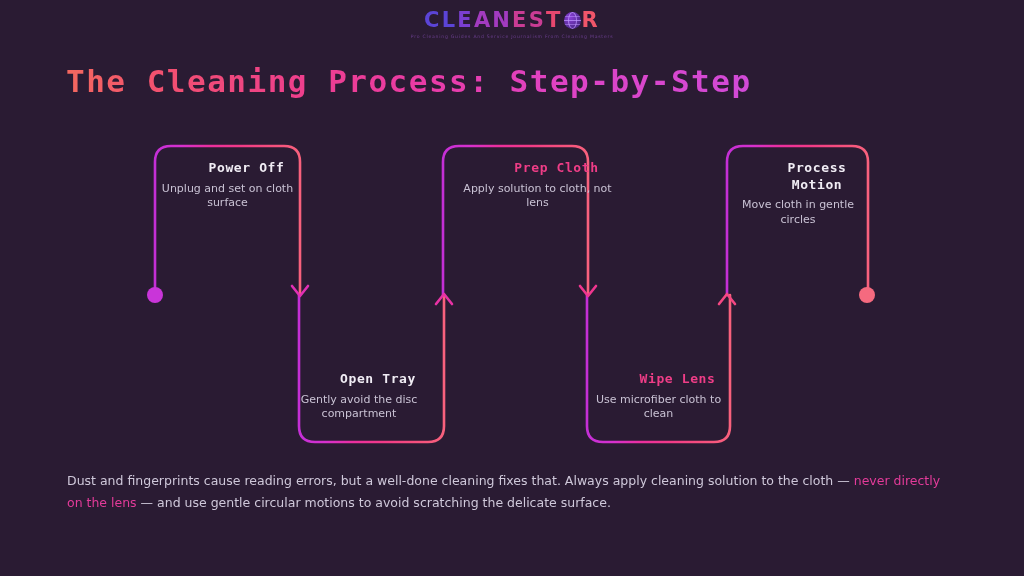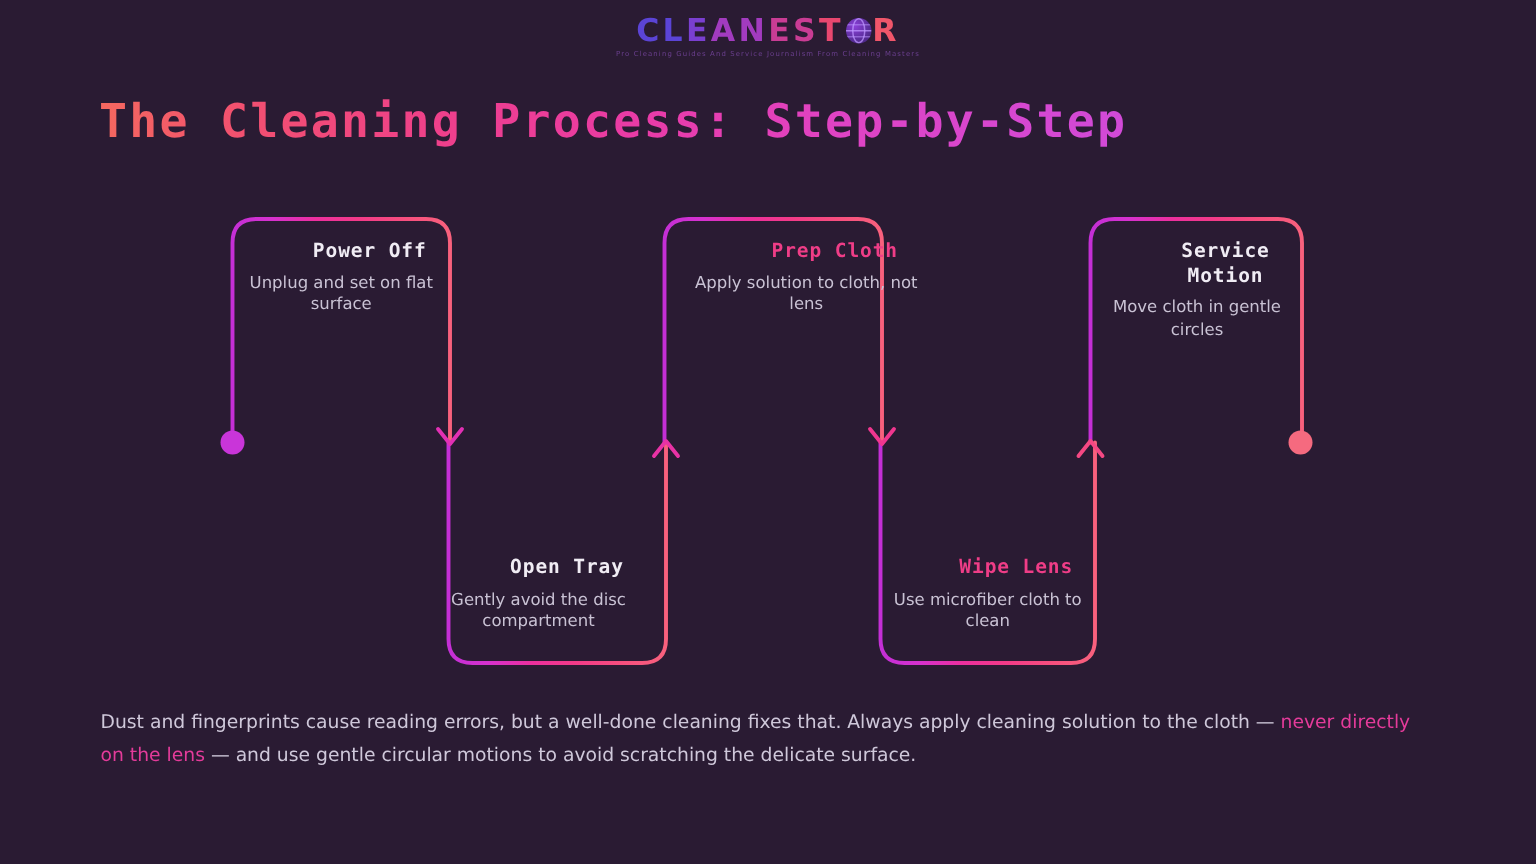--- a/index.html
+++ b/index.html
@@ -181,38 +181,38 @@
   <path d="M 436,304 L 444,294 L 452,304" fill="none" stroke="#e832a5" stroke-width="2.6" stroke-linecap="round" stroke-linejoin="round"></path>
   <path d="M 580,286 L 588,296 L 596,286" fill="none" stroke="#f0368f" stroke-width="2.6" stroke-linecap="round" stroke-linejoin="round"></path>
   <path d="M 719,304 L 727,294 L 735,304" fill="none" stroke="#f54883" stroke-width="2.6" stroke-linecap="round" stroke-linejoin="round"></path>
 
   <circle cx="155" cy="295" r="8" fill="#c935d9"></circle>
   <circle cx="867" cy="295" r="8" fill="#f56a7f"></circle>
 </svg>
 
 <div class="card" style="left:155px; top:160px; width:145px;">
   <p class="card-title t-white">Power Off</p>
-  <p class="card-desc">Unplug and set on flat surface</p>
+  <p class="card-desc">Unplug and set on cloth surface</p>
 </div>
 
 <div class="card" style="left:299px; top:371px; width:120px;">
   <p class="card-title t-white">Open Tray</p>
   <p class="card-desc">Gently avoid the disc compartment</p>
 </div>
 
 <div class="card" style="left:455px; top:160px; width:165px;">
   <p class="card-title t-pink">Prep Cloth</p>
   <p class="card-desc">Apply solution to cloth, not lens</p>
 </div>
 
 <div class="card" style="left:587px; top:371px; width:143px;">
   <p class="card-title t-pink">Wipe Lens</p>
   <p class="card-desc">Use microfiber cloth to clean</p>
 </div>
 
 <div class="card" style="left:733px; top:160px; width:130px;">
-  <p class="card-title t-white">Service Motion</p>
+  <p class="card-title t-white">Process Motion</p>
   <p class="card-desc">Move cloth in gentle circles</p>
 </div>
 
 <div class="footnote">
   <span>Dust and fingerprints cause reading errors, but a well-done cleaning fixes that. Always apply cleaning solution to the cloth — </span><span class="hl">never directly on the lens</span><span> — and use gentle circular motions to avoid scratching the delicate surface.</span>
 </div>
 
 </body></html>

